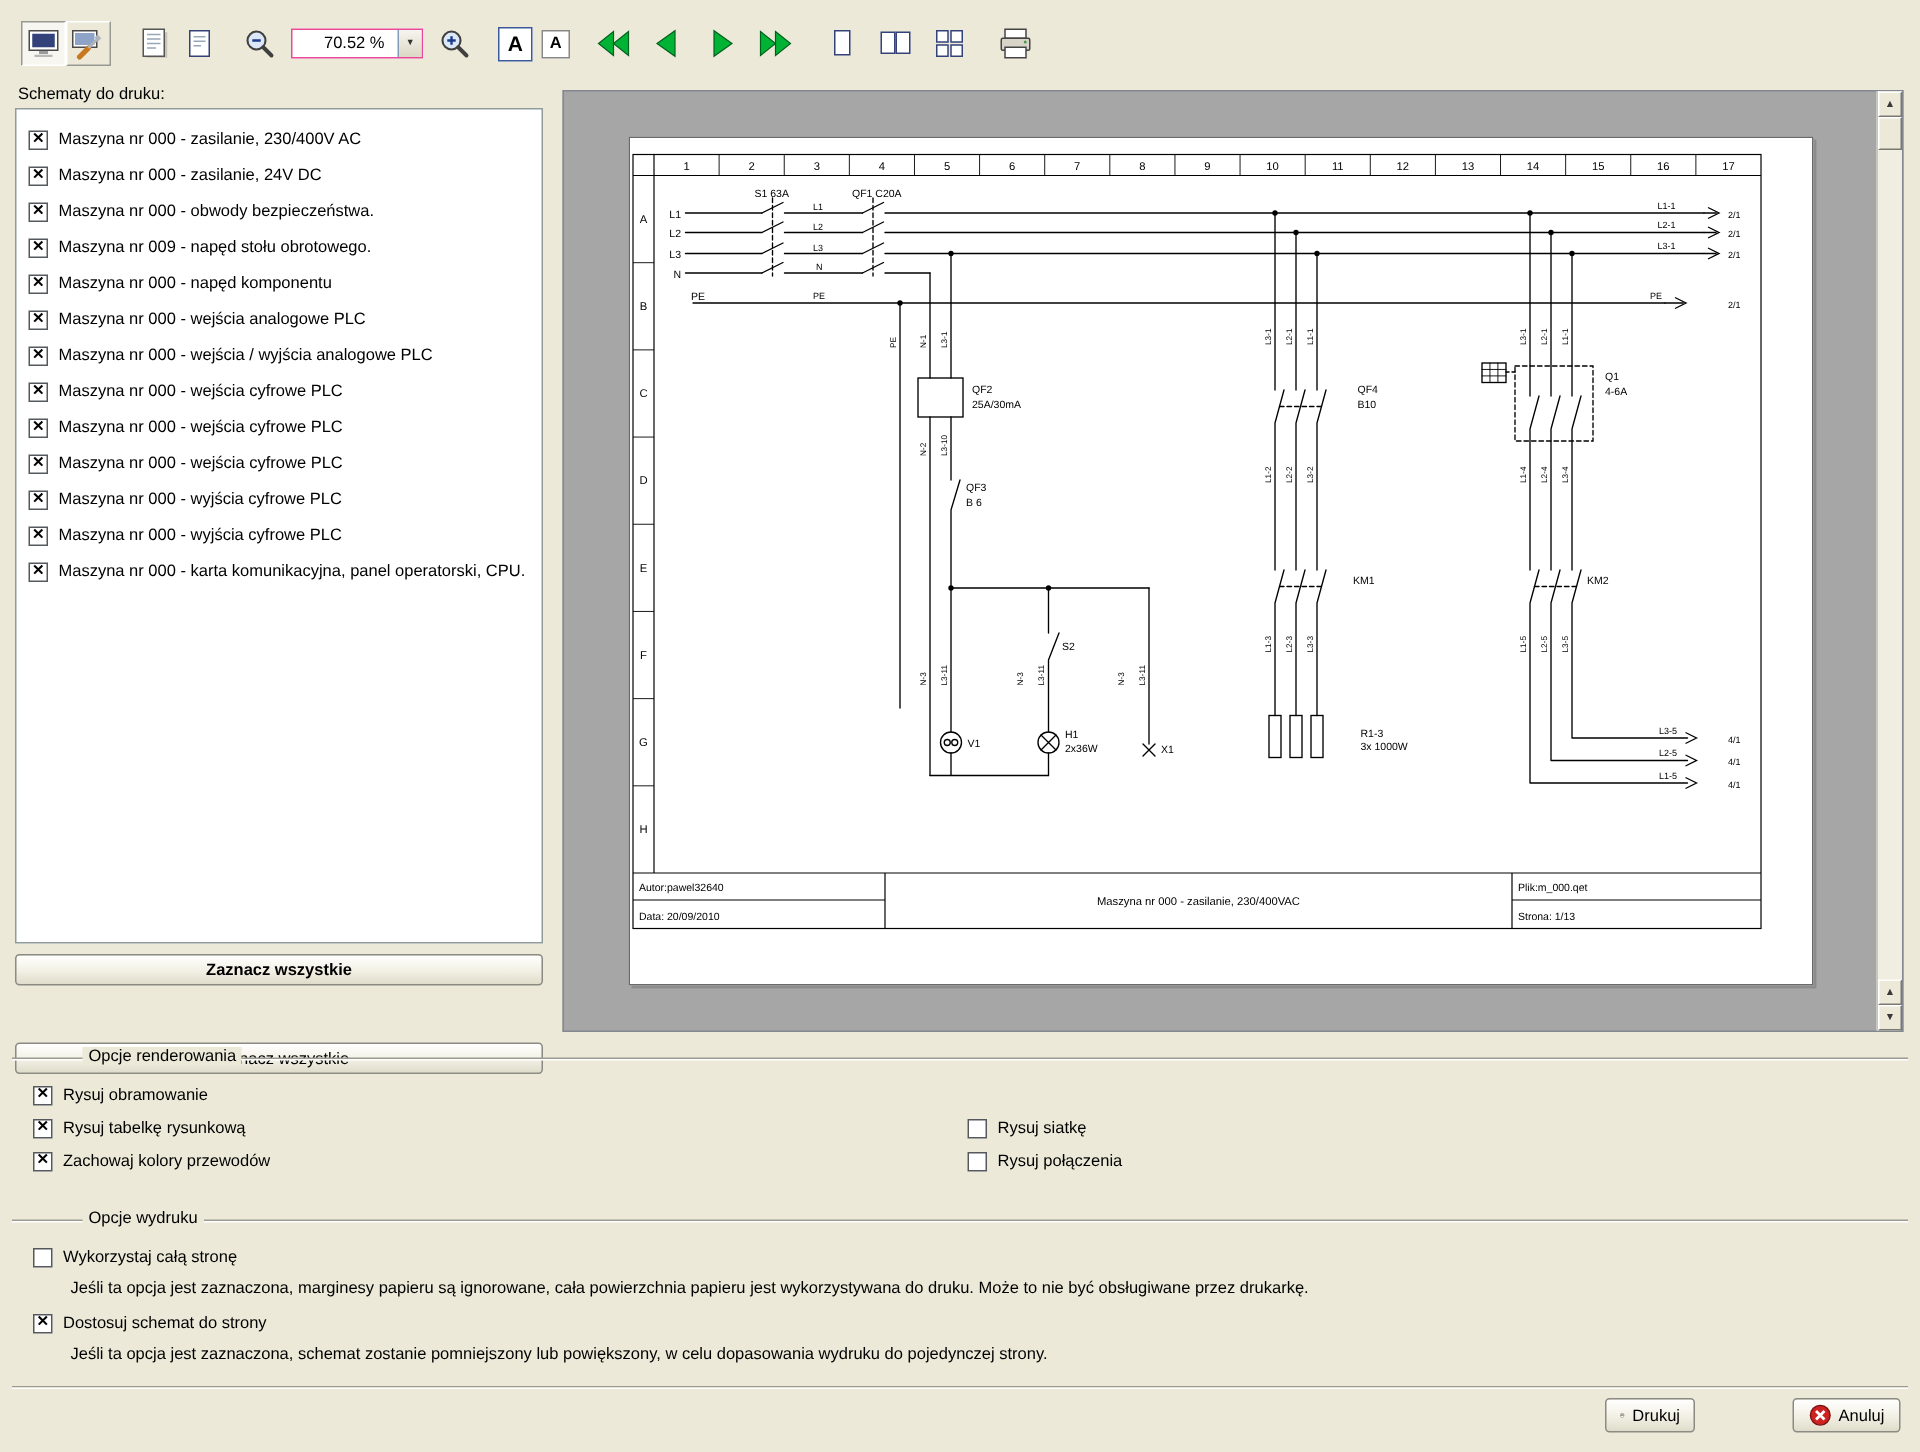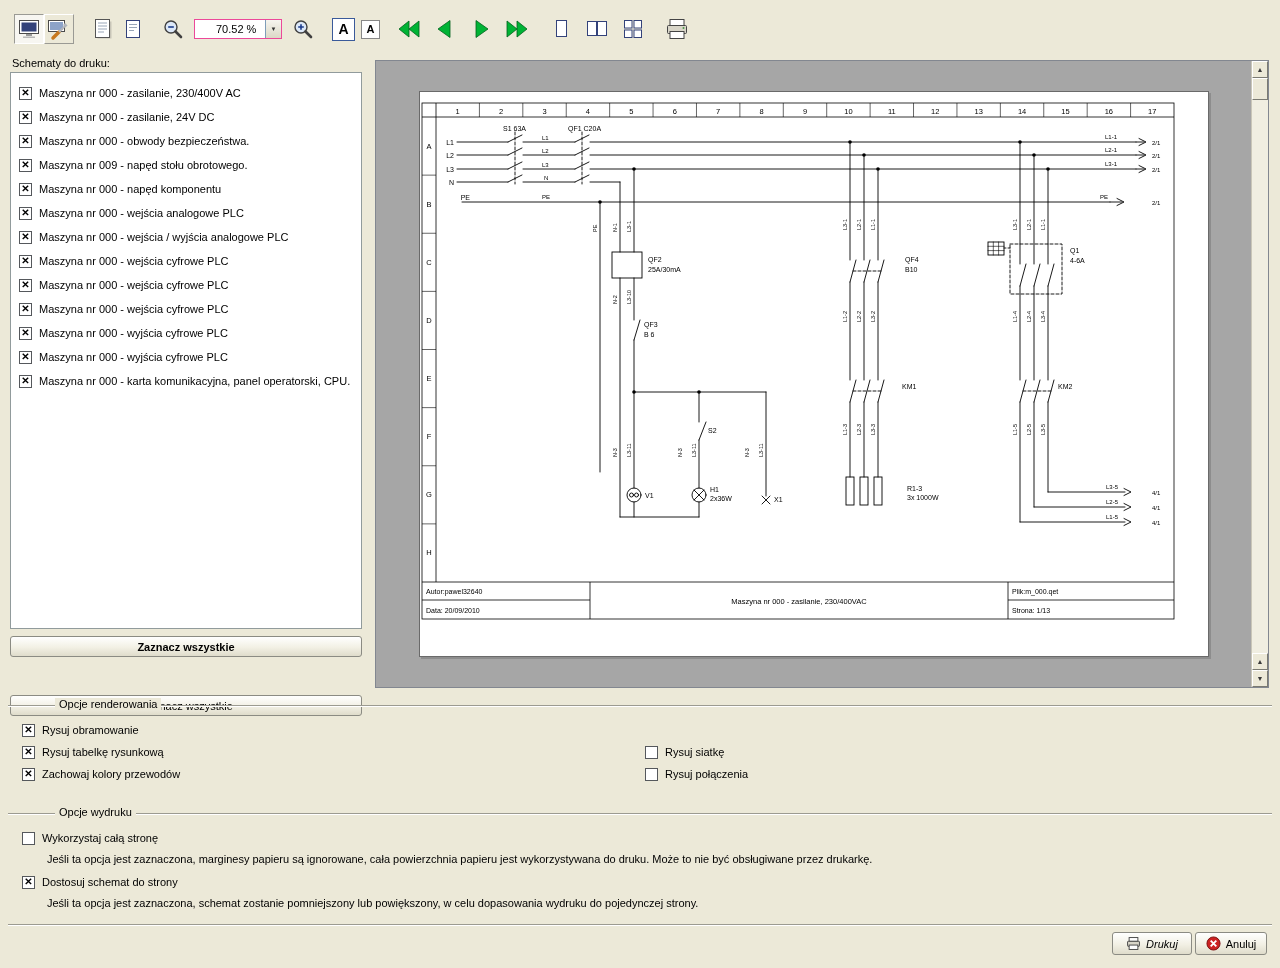--- a/index.html
+++ b/index.html
@@ -516,21 +516,21 @@
     </div>
     <div class="po-desc">Jeśli ta opcja jest zaznaczona, marginesy papieru są ignorowane, cała powierzchnia papieru jest wykorzystywana do druku. Może to nie być obsługiwane przez drukarkę.</div>
     <div class="opt-row">
       <span class="cb checked"></span>
       <span>Dostosuj schemat do strony</span>
     </div>
     <div class="po-desc">Jeśli ta opcja jest zaznaczona, schemat zostanie pomniejszony lub powiększony, w celu dopasowania wydruku do pojedynczej strony.</div>
   </div>
 
 <div class="group-line" style="left:8px; top:924px; width:1264px;"></div>
-<button class="cmd-btn" style="left:1112px; width:80px;font-style:italic;">
+<button class="cmd-btn" style="left:1070px; width:60px;">
   <svg width="15" height="15" viewBox="0 0 24 24">
     <rect x="5" y="2.5" width="14" height="6" fill="#ffffff" stroke="#444444" stroke-width="1.5"></rect>
     <rect x="2.5" y="8.5" width="19" height="8" rx="1" fill="#d8d5c8" stroke="#444444" stroke-width="1.5"></rect>
     <rect x="5" y="14.5" width="14" height="7" fill="#ffffff" stroke="#444444" stroke-width="1.5"></rect>
   </svg>
   <span>Drukuj</span>
 </button>
 <button class="cmd-btn" style="left:1195px; width:72px;">
   <svg width="15" height="15" viewBox="0 0 16 16">
     <circle cx="8" cy="8" r="7" fill="#cc2222" stroke="#7a1010"></circle>

